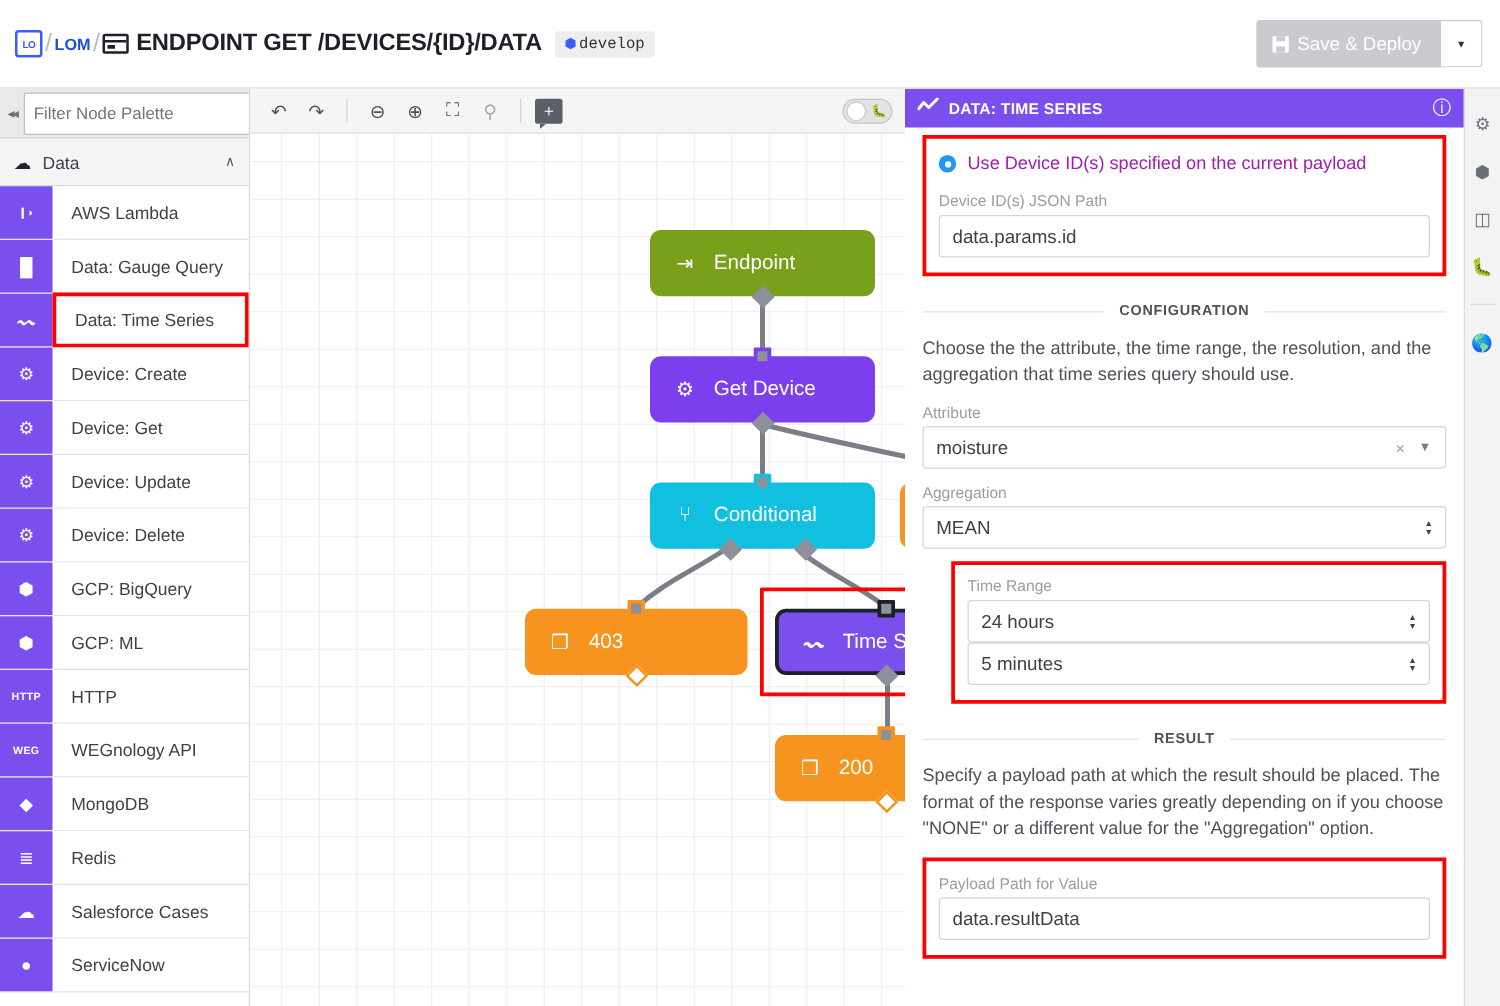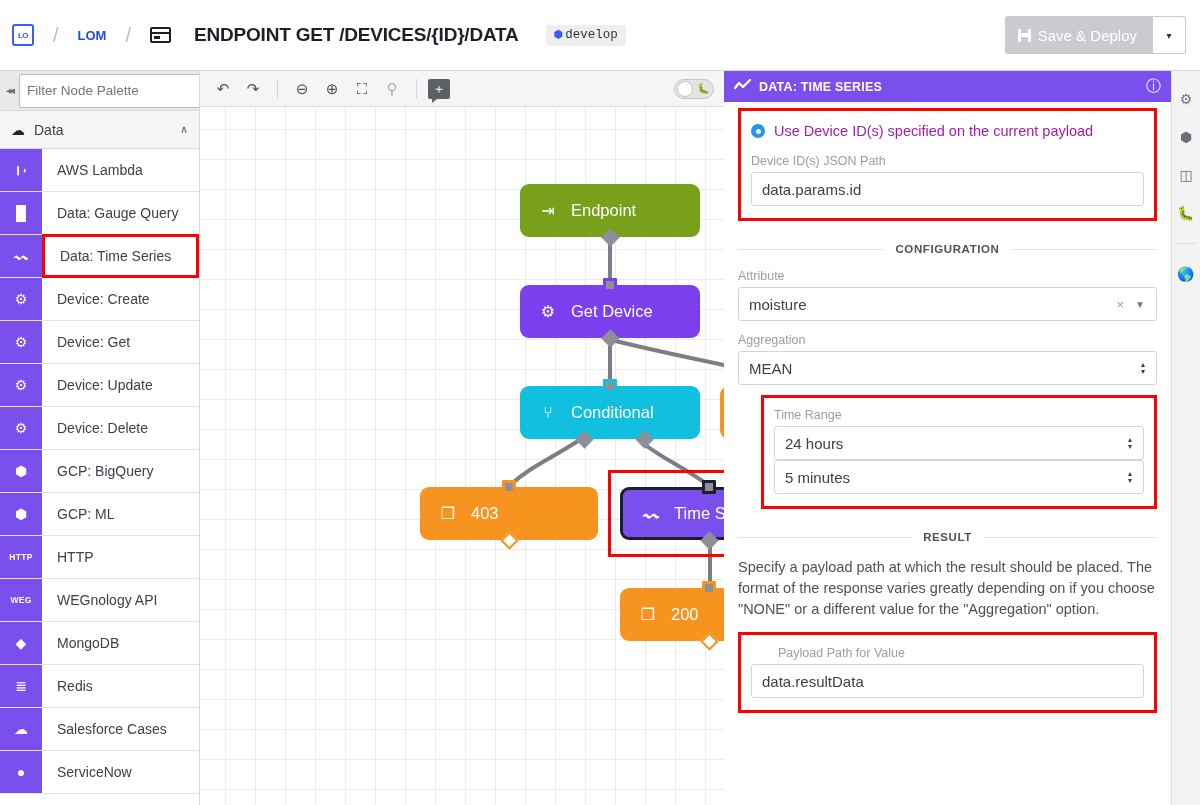--- a/index.html
+++ b/index.html
@@ -9,21 +9,21 @@
     background: #ffffff;
     overflow: hidden;
   }
 
   
   .topbar {
     position: absolute; left: 0; top: 0; width: 1200px; height: 71px;
     background: #ffffff; border-bottom: 1px solid #d8d8d8;
     display: flex; align-items: center;
   }
-  .crumbs { display: flex; align-items: center; padding-left: 12px; gap: 19px; }
+  .crumbs { display: flex; align-items: center; padding-left: 12px; gap: 2px; }
   .logo-box {
     width: 22px; height: 22px; border: 2px solid #3b5bfd; border-radius: 3px;
     display: flex; align-items: center; justify-content: center;
     color: #3b5bfd; font-size: 8px; font-weight: bold; letter-spacing: -0.5px;
   }
   .crumb-sep { color: #b9bcc4; font-size: 20px; font-weight: 300; }
   .crumb-org {
     color: #1d4ed8; font-size: 13px; font-weight: bold;
     letter-spacing: 0px; font-stretch: condensed;
   }
@@ -419,20 +419,21 @@
       <div class="fld-label">Device ID(s) JSON Path</div>
       <input class="fld-input" value="data.params.id" style="">
     </div>
 
     <div class="sec-div">
       <span class="ln"></span>
       <span class="sec-t">CONFIGURATION</span>
       <span class="ln"></span>
     </div>
 
+    <div class="desc">Choose the the attribute, the time range, the resolution, and the aggregation that time series query should use.</div>
 
     <div class="fld-label">Attribute</div>
     <div class="select-fld">
       <span>moisture</span>
       <span class="clear">×</span>
       <span class="caret">▼</span>
     </div>
 
     <div class="fld-label">Aggregation</div>
     <div class="select-fld">
@@ -454,21 +455,21 @@
 
     <div class="sec-div">
       <span class="ln"></span>
       <span class="sec-t">RESULT</span>
       <span class="ln"></span>
     </div>
 
     <div class="desc">Specify a payload path at which the result should be placed. The format of the response varies greatly depending on if you choose "NONE" or a different value for the "Aggregation" option.</div>
 
     <div class="hl-box" style="margin-top:12px;padding-top:5px;">
-      <div class="fld-label" style="margin-top:6px;margin-left:27px;">Payload Path for Value</div>
+      <div class="fld-label" style="margin-top:6px;">Payload Path for Value</div>
       <input class="fld-input" value="data.resultData" style="">
     </div>
 
   </div>
 </div>
 
 <div class="rail">
   <span class="rail-ic">⚙</span>
   <span class="rail-ic">⬢</span>
   <span class="rail-ic">◫</span>

